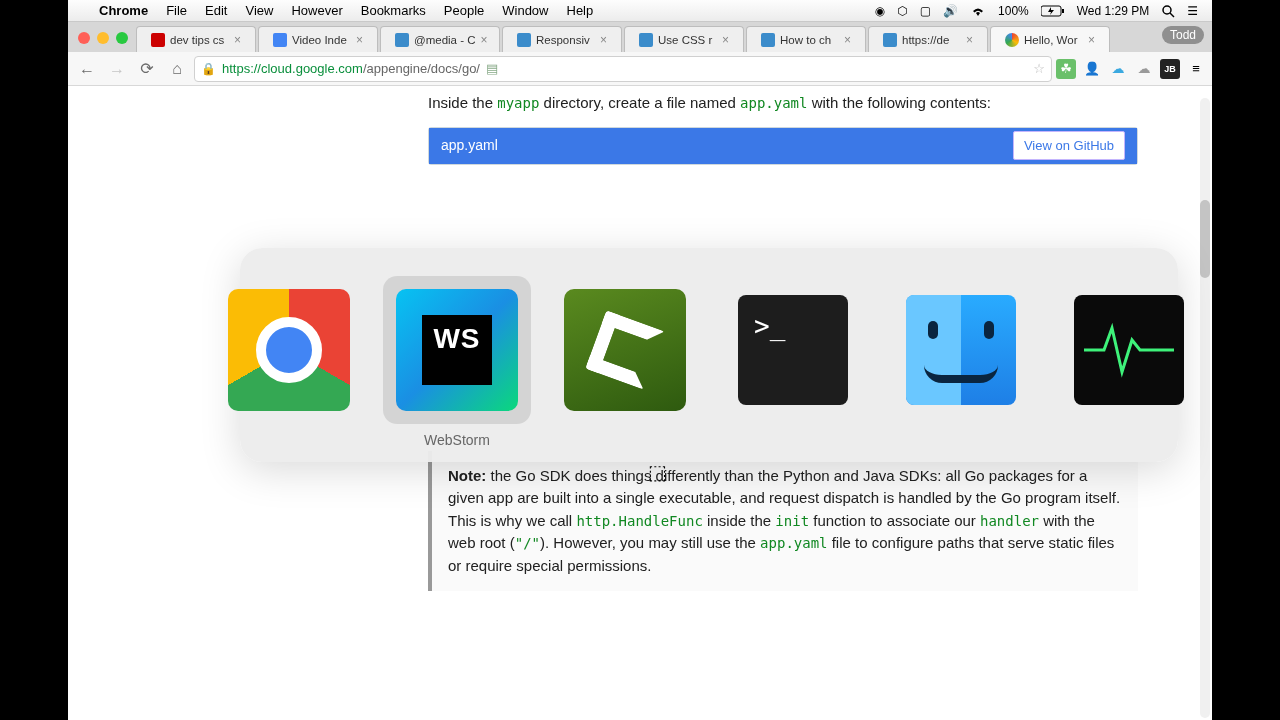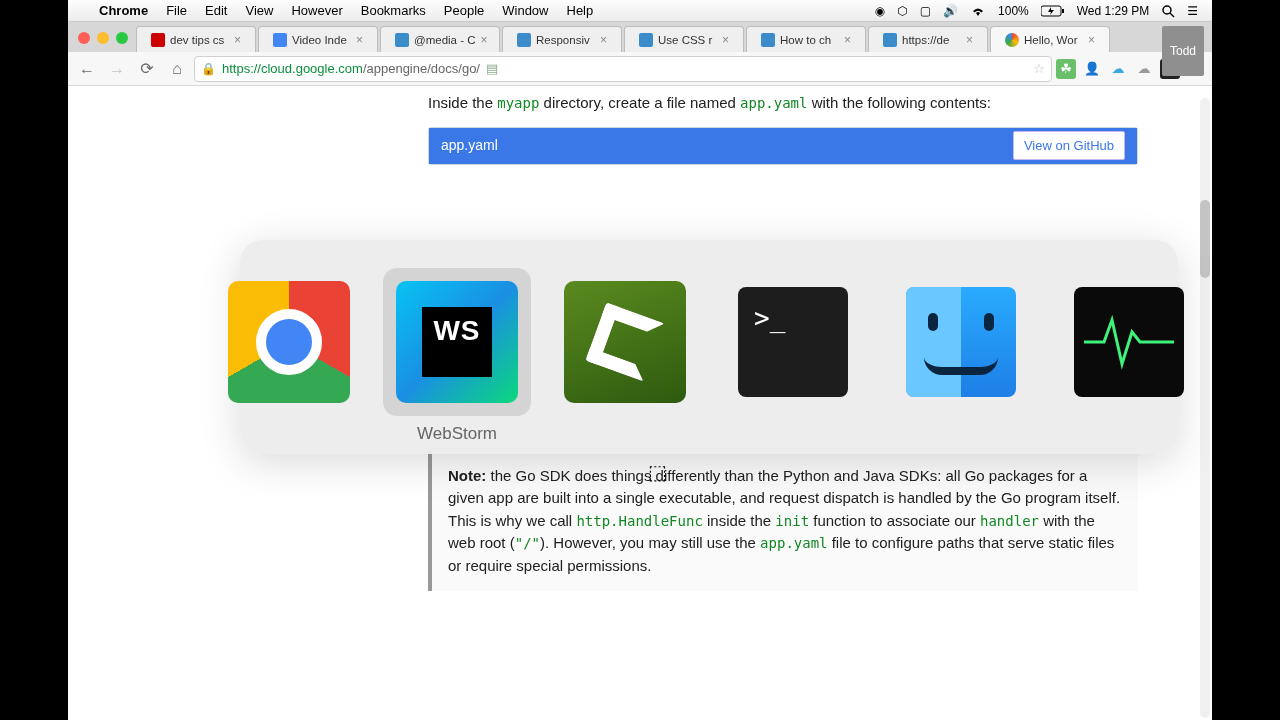--- a/index.html
+++ b/index.html
@@ -42,21 +42,21 @@
     height:26px; background:#efefef; border-radius:4px 4px 0 0;
     display:flex; align-items:center; font-size:11.5px; color:#333;
     padding:0 14px; margin-right:2px; min-width:0; flex:1; max-width:120px;
     border:1px solid #bdbdbd; border-bottom:none; gap:5px; overflow:hidden; white-space:nowrap;
   }
   .tab.active { background:#f7f7f7; }
   .tab .favicon { width:14px; height:14px; flex-shrink:0; border-radius:2px; }
   .tab .tclose { margin-left:auto; font-size:12px; color:#888; }
   .prof {
     position:absolute; right:8px; top:4px; background:#8f8f8f; color:#fff;
-    font-size:12px; padding:18px 8px; border-radius:2px;
+    font-size:12px; padding:2px 8px; border-radius:9px;
   }
   .toolbar {
     height:34px; background:#f7f7f7; border-bottom:1px solid #d8d8d8;
     display:flex; align-items:center; padding:0 6px; gap:4px;
   }
   .tb-btn { width:26px; height:26px; display:flex; align-items:center; justify-content:center; color:#6b6b6b; border-radius:3px; }
   .tb-btn.dis { color:#c6c6c6; }
   .omni {
     flex:1; height:26px; background:#fff; border:1px solid #d0d0d0; border-radius:4px;
     display:flex; align-items:center; padding:0 6px; font-size:13px; gap:6px;
@@ -89,32 +89,32 @@
     position:absolute; right:2px; top:12px; width:10px; height:620px;
     background:#f0f0f0; border-radius:5px;
   }
   .scrollthumb {
     position:absolute; right:2px; top:114px; width:10px; height:78px;
     background:#c4c4c4; border-radius:5px;
   }
 
   
   .hud {
-    position:absolute; left:172px; top:240px; width:938px; height:214px;
+    position:absolute; left:172px; top:248px; width:938px; height:214px;
     background:rgba(236,236,236,0.96); border-radius:22px;
     display:flex; align-items:flex-start; justify-content:center; gap:30px;
     padding:28px 40px 12px;
     box-shadow:0 8px 40px rgba(0,0,0,0.15);
   }
   .hud .app { width:138px; display:flex; flex-direction:column; align-items:center; gap:8px; }
   .hud .app.sel .icon-wrap { background:rgba(0,0,0,0.10); border-radius:14px; }
   .hud .icon-wrap { width:148px; height:148px; display:flex; align-items:center; justify-content:center; }
   .hud .appicon { width:122px; height:122px; border-radius:10px; position:relative; }
   .hud .appicon.sm { width:110px; height:110px; border-radius:8px; }
-  .hud .label { font-size:17px; color:#666; }
+  .hud .label { font-size:14px; color:#666; }
   
   .ic-chrome { border-radius:50%; background: conic-gradient(#ea4335 0 120deg,#34a853 120deg 240deg,#fbbc05 240deg 360deg); position:relative; }
   .ic-chrome::after { content:""; position:absolute; inset:28px; background:#4285f4; border:10px solid #fff; border-radius:50%; }
   
   .ic-ws { background:linear-gradient(135deg,#07c3f2,#1a8fe3 50%,#0bd87c); display:flex; align-items:center; justify-content:center; }
   .ic-ws .tile { width:70px; height:70px; background:#000; color:#fff; font-weight:700; font-size:28px; display:flex; align-items:flex-start; justify-content:center; padding-top:8px; letter-spacing:1px;}
   
   .ic-cam { background:linear-gradient(160deg,#5a8a1f,#2e5a0f); display:flex; align-items:center; justify-content:center; }
   .ic-cam .c { width:62px; height:62px; border:14px solid #fff; border-right-color:transparent; transform:rotate(20deg); border-radius:4px; }
   

